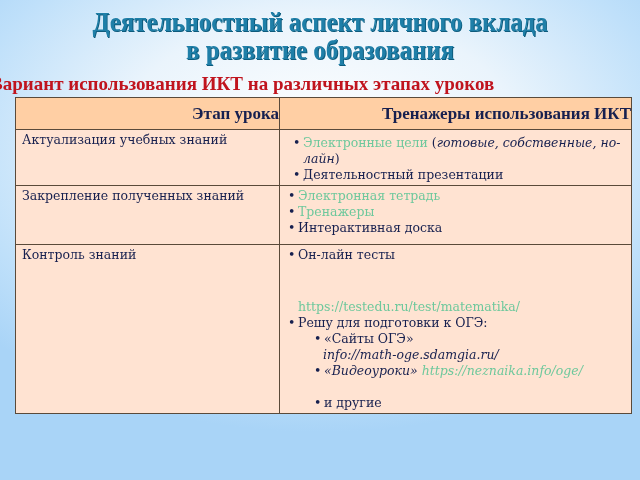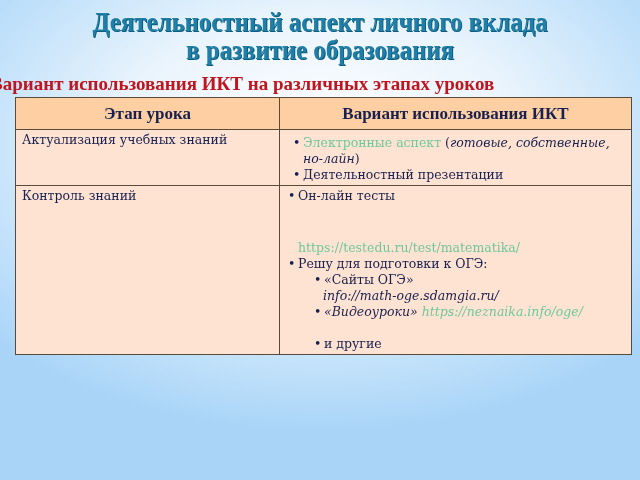--- a/index.html
+++ b/index.html
@@ -21,21 +21,21 @@
     color:#c0141e;font-family:"Liberation Serif",serif;font-weight:bold;
     font-size:19px;line-height:22px;white-space:nowrap;
   }
   table{
     position:absolute;left:15px;top:97px;width:617px;
     border-collapse:collapse;table-layout:fixed;
     font-family:"DejaVu Serif",serif;font-size:12.5px;color:#17204f;
   }
   th{
     background:#ffcfa4;height:31px;font-family:"Liberation Serif",serif;
-    font-size:17px;font-weight:bold;color:#17204f;text-align:center;
+    font-size:17px;font-weight:bold;color:#17204f;text-align:right;
     border:1px solid #5a4a3a;padding:0;margin-left:36px;
   }
   td{
     background:#ffe3d2;border:1px solid #5a4a3a;vertical-align:top;
     padding:2px 6px 2px 6px;line-height:16px;
   }
   td.c1{width:251px;}
   .g{color:#6ec89c;}
   ul{list-style:none;margin:0;padding:0;}
   li{position:relative;padding-left:12px;}
@@ -54,35 +54,45 @@
 <div class="title">
   <div>Деятельностный  аспект личного вклада</div>
   <div>в развитие образования</div>
 </div>
 <div class="subtitle">Вариант использования ИКТ на различных этапах уроков</div>
 
 <table>
   <tbody>
       <tr>
     <th style="width:263px">Этап урока</th>
-    <th>Вариант использования ИКТ</th>
+    <th>Тренажеры использования ИКТ</th>
   </tr>
 
   <tr style="height:51px">
     <td class="c1">Актуализация учебных знаний</td>
     <td style="padding-top:5px">
       <ul class="ind">
-        <li><span class="g">Электронные аспект</span><span> (</span><i>готовые, собственные, но-лайн</i><span>)</span></li>
+        <li><span class="g">Электронные цели</span><span> (</span><i>готовые, собственные, но-лайн</i><span>)</span></li>
         <li>Деятельностный презентации</li>
       </ul>
     </td>
   </tr>
 
 
 
+  <tr style="height:59px">
+    <td class="c1">Закрепление полученных знаний</td>
+    <td>
+      <ul>
+        <li class="g">Электронная тетрадь</li>
+        <li class="g">Тренажеры</li>
+        <li>Интерактивная доска</li>
+      </ul>
+    </td>
+  </tr>
 
   <tr style="height:140px">
     <td class="c1">Контроль знаний</td>
     <td>
       <ul>
         <li>
           <div>Он-лайн тесты</div>
         </li>
         <div class="g url">https://testedu.ru/test/matematika/</div>
         <li>

